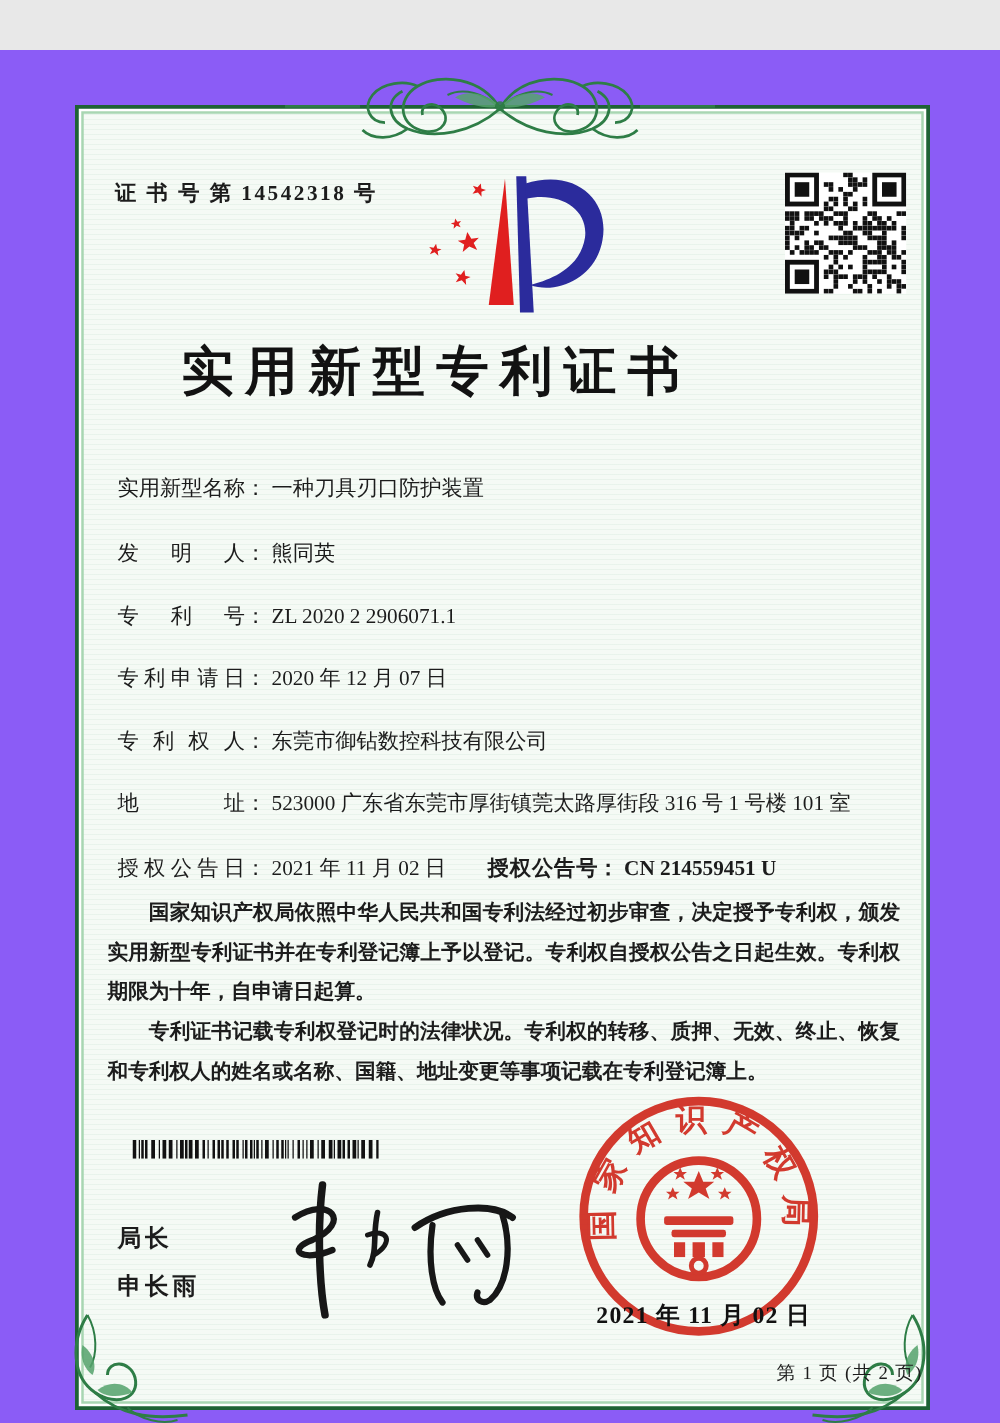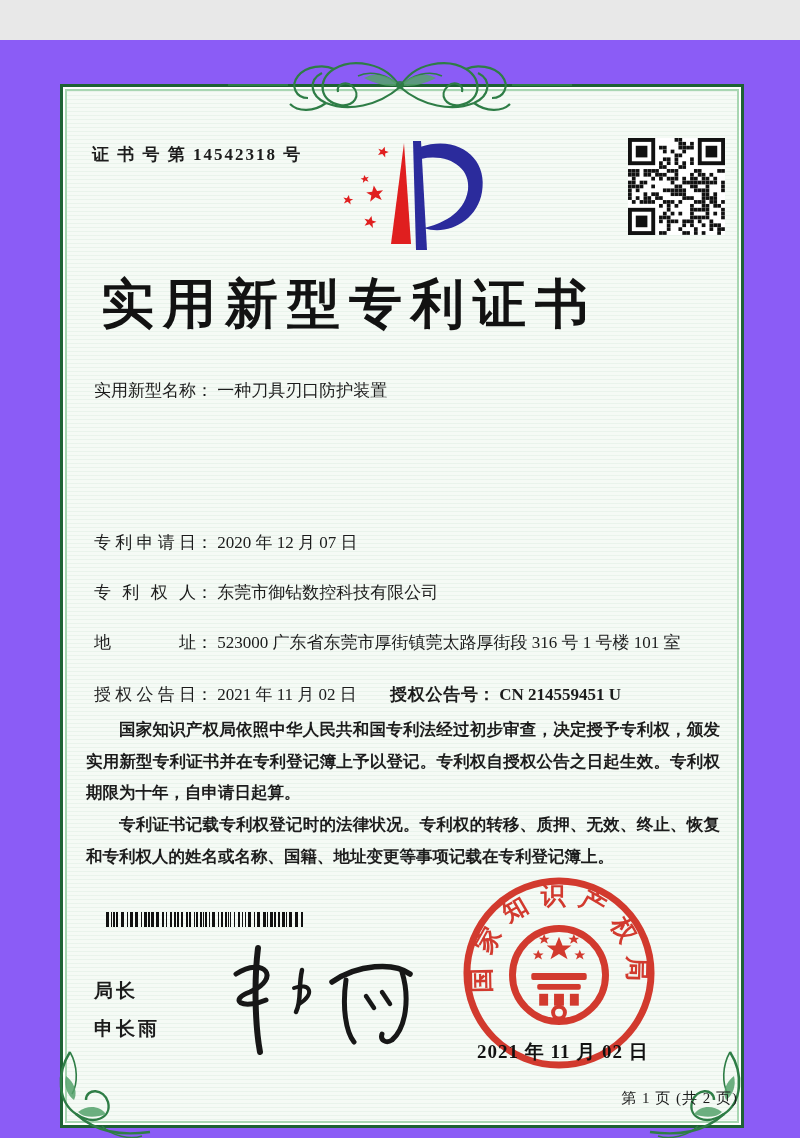--- a/index.html
+++ b/index.html
@@ -5,21 +5,21 @@
   html,body{margin:0;padding:0;background:#e8e8e8;}
   .page{position:relative;width:800px;height:1138px;background:#8b5cf6;overflow:hidden;
         font-family:"Liberation Serif","DejaVu Serif",serif;color:#1c1c1c;margin-top:40px;}
   .abs{position:absolute;}
   .frame{left:60px;top:44px;width:678px;height:1038px;border:3px solid #1e6234;
          box-shadow:inset 0 0 0 2px #ffffff, inset 0 0 0 4px #a8d6b2;
          background:repeating-linear-gradient(180deg, rgba(125,185,150,.10) 0 1px, rgba(125,185,150,0) 1px 4px), #f5faf5;}
   .cert-no{left:92px;top:103px;font-size:17px;letter-spacing:2px;font-weight:600;}
   .logo{left:328px;top:90px;}
   .qr{left:628px;top:98px;width:97px;height:97px;background:#fff;}
-  .title{left:60px;top:229px;width:578px;text-align:center;font-size:53px;font-weight:700;letter-spacing:9px;color:#121212;}
+  .title{left:60px;top:229px;width:578px;text-align:center;font-size:42px;font-weight:700;letter-spacing:9px;color:#121212;}
   .field-row{left:94px;width:622px;font-size:17px;line-height:1.45;}
   .f-label{display:inline-block;width:102px;text-align:justify;text-align-last:justify;vertical-align:top;}
   .f-colon{vertical-align:top;}
   .f-value{display:inline-block;width:486px;vertical-align:top;}
   .grant-pair2{position:absolute;left:296px;top:0;white-space:nowrap;font-weight:bold;}
   .grant-pair2 .f-label{width:88px;}
   .paragraphs{left:86px;top:674px;width:634px;font-size:16.5px;line-height:1.92;text-align:justify;font-weight:bold;}
   .paragraphs p{margin:0;text-indent:2em;}
   .barcode{left:106px;top:872px;width:197px;height:15px;}
   .director-title{left:94px;top:938px;font-size:19px;font-weight:600;font-family:"Liberation Sans","DejaVu Sans",sans-serif;letter-spacing:3px;}
@@ -331,20 +331,28 @@
         <rect x="7.76" y="77.6" width="11.64" height="11.64" fill="#111"></rect>
       </svg>
   </div>
 
   <div class="abs title">实用新型专利证书</div>
 
   <div class="abs field-row" style="top:339px">
     <span class="f-label">实用新型名称</span><span class="f-colon">：</span>
     <span class="f-value">一种刀具刃口防护装置</span>
   </div>
+  <div class="abs field-row" style="top:391px">
+    <span class="f-label">发明人</span><span class="f-colon">：</span>
+    <span class="f-value">熊同英</span>
+  </div>
+  <div class="abs field-row" style="top:441px">
+    <span class="f-label">专利号</span><span class="f-colon">：</span>
+    <span class="f-value">ZL 2020 2 2906071.1</span>
+  </div>
   <div class="abs field-row" style="top:491px">
     <span class="f-label">专利申请日</span><span class="f-colon">：</span>
     <span class="f-value">2020 年 12 月 07 日</span>
   </div>
   <div class="abs field-row" style="top:541px">
     <span class="f-label">专利权人</span><span class="f-colon">：</span>
     <span class="f-value">东莞市御钻数控科技有限公司</span>
   </div>
   <div class="abs field-row" style="top:591px">
     <span class="f-label">地址</span><span class="f-colon">：</span>

